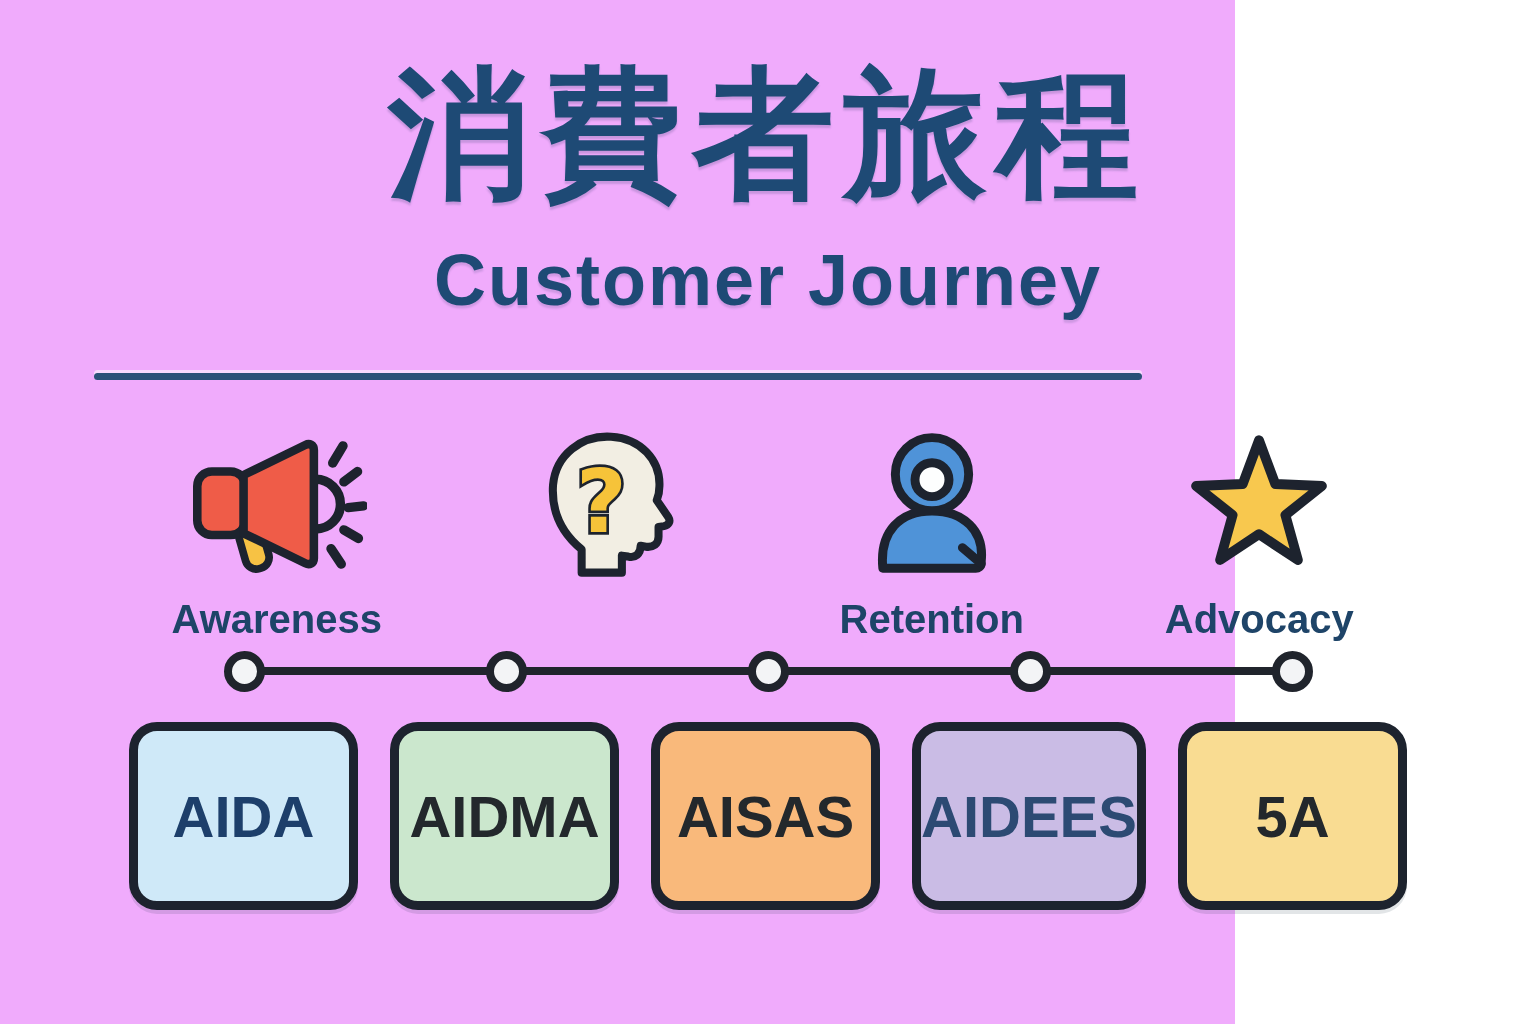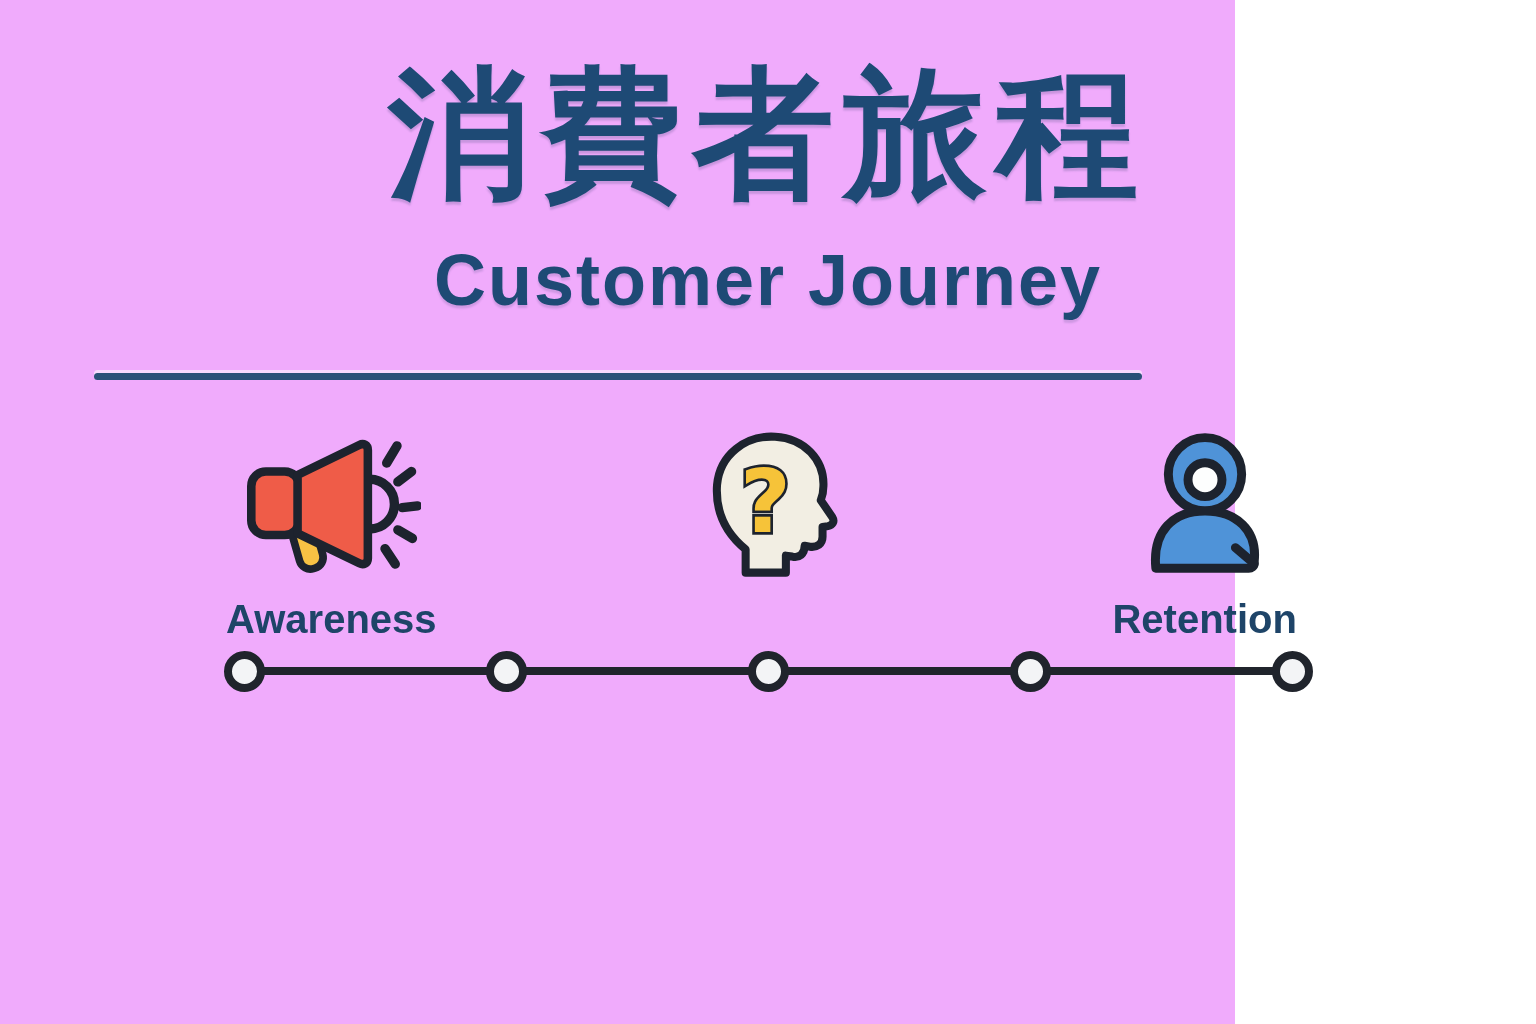--- a/index.html
+++ b/index.html
@@ -148,20 +148,28 @@
         <svg width="152" height="152" viewBox="0 0 170 170">
           <circle cx="85" cy="54" r="41" fill="#4f93d8" stroke="#1d232e" stroke-width="10"></circle>
           <circle cx="85" cy="60" r="19" fill="#fdfefe" stroke="#1d232e" stroke-width="10"></circle>
           <path d="M30,159 C26,117 50,95 85,95 C120,95 144,117 140,152 L140,154 C140,157 137,159 134,159 Z" fill="#4f93d8" stroke="#1d232e" stroke-width="10" stroke-linejoin="round"></path>
           <path d="M119,136 L140,154" fill="none" stroke="#1d232e" stroke-width="10" stroke-linecap="round"></path>
         </svg>
       </div>
       <div class="stage-label">Retention</div>
     </div>
 
+    <div class="stage">
+      <div class="stage-icon">
+        <svg width="152" height="152" viewBox="0 0 170 170">
+          <polygon points="85,16 103.2,64.9 155.4,67.1 114.5,99.6 128.5,149.9 85,121 41.5,149.9 55.5,99.6 14.6,67.1 66.8,64.9" fill="#f8c84e" stroke="#1d232e" stroke-width="11" stroke-linejoin="round"></polygon>
+        </svg>
+      </div>
+      <div class="stage-label">Advocacy</div>
+    </div>
 
   </div>
 
   <div class="timeline">
     <div class="tl-line"></div>
     <div class="tl-dots">
       <div class="tl-col">
           <div class="tl-dot"></div>
         </div>
       <div class="tl-col">
@@ -172,14 +180,41 @@
         </div>
       <div class="tl-col">
           <div class="tl-dot"></div>
         </div>
       <div class="tl-col">
           <div class="tl-dot"></div>
         </div>
     </div>
   </div>
 
+  <div class="box-row">
+    <div class="box-col">
+      <div class="model-box" style="background-color: rgb(207, 233, 248); color: rgb(29, 63, 107);">
+        <span>AIDA</span>
+      </div>
+    </div>
+    <div class="box-col">
+      <div class="model-box" style="background-color: rgb(203, 231, 205); color: rgb(35, 40, 44);">
+        <span>AIDMA</span>
+      </div>
+    </div>
+    <div class="box-col">
+      <div class="model-box" style="background-color: rgb(249, 185, 123); color: rgb(35, 40, 44);">
+        <span>AISAS</span>
+      </div>
+    </div>
+    <div class="box-col">
+      <div class="model-box" style="background-color: rgb(202, 188, 229); color: rgb(44, 74, 115);">
+        <span>AIDEES</span>
+      </div>
+    </div>
+    <div class="box-col">
+      <div class="model-box" style="background-color: rgb(249, 220, 146); color: rgb(35, 40, 44);">
+        <span>5A</span>
+      </div>
+    </div>
+  </div>
 
 </div>
 
 </body></html>

